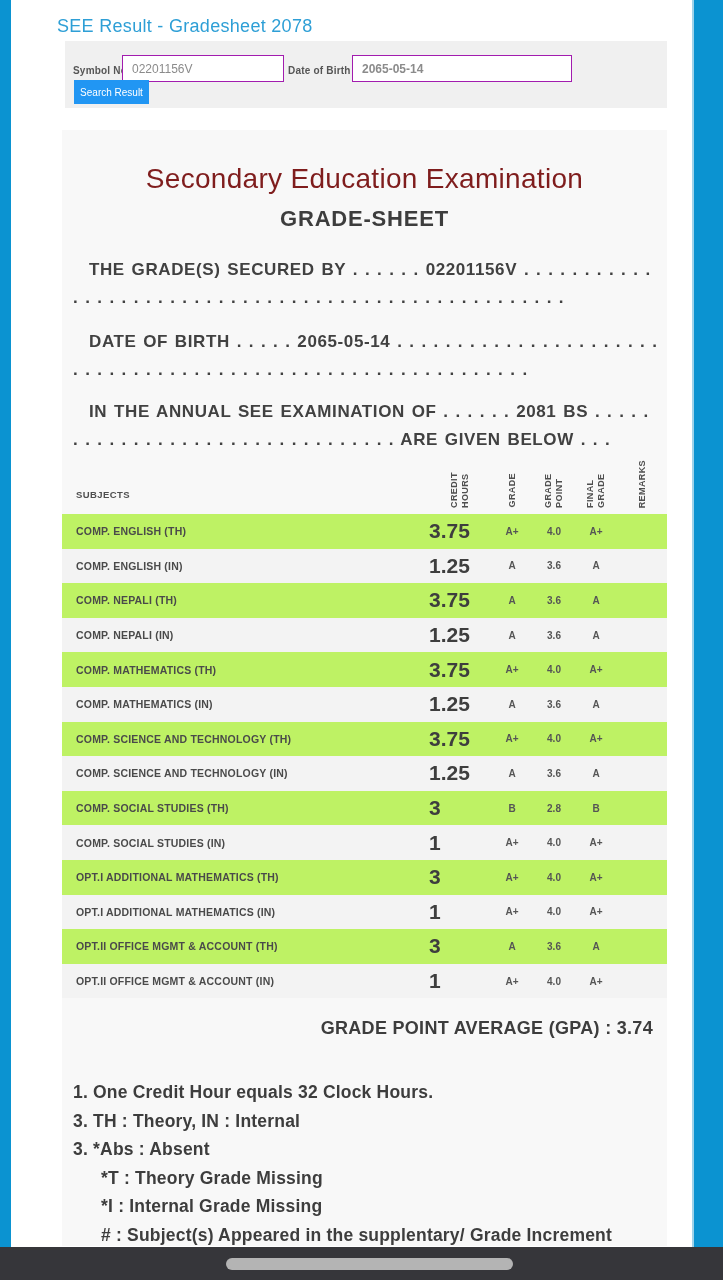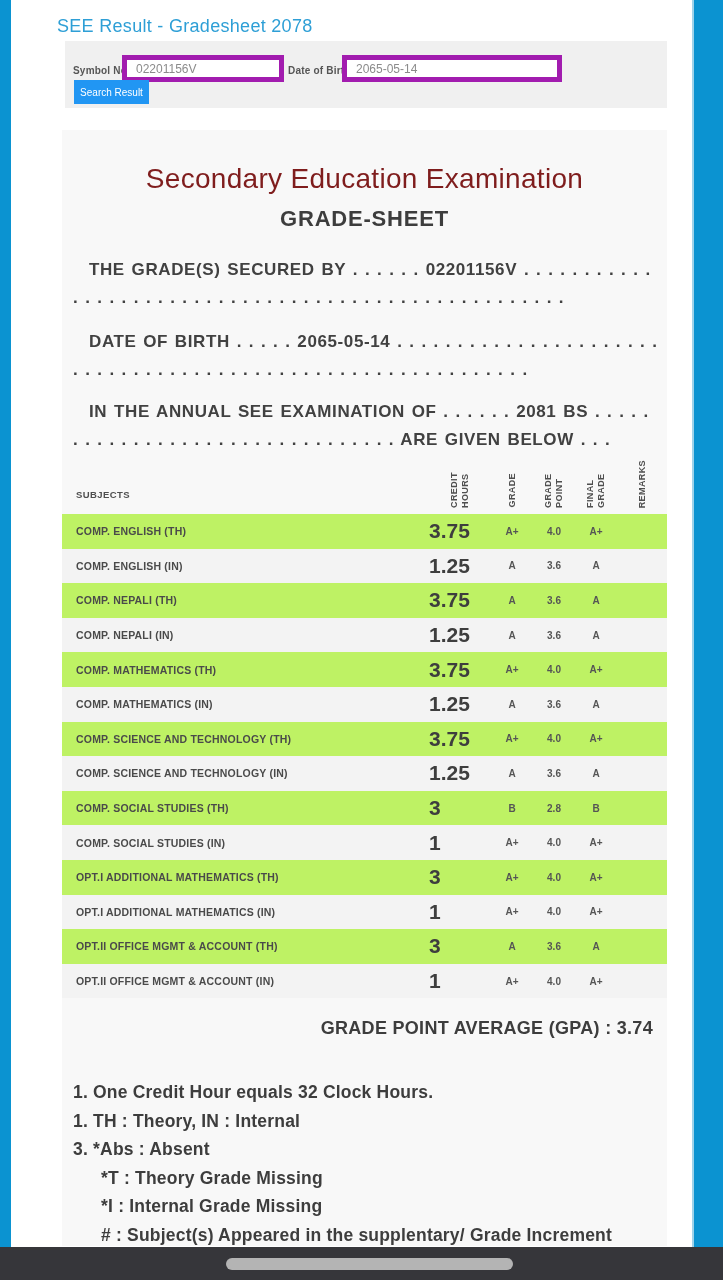--- a/index.html
+++ b/index.html
@@ -21,26 +21,26 @@
     position:absolute; left:65px; top:41px; width:602px; height:67px;
     background:#f0f0f0;
   }
   .form-label {
     position:absolute; font-size:10px; font-weight:bold; color:#555;
     letter-spacing:.2px; top:24px;
   }
   #symbol-label { left:8px; }
   #dob-label { left:223px; }
   .form-input {
-    position:absolute; top:14px; height:27px; border:5px solid #a21caf;
+    position:absolute; top:14px; height:27px; border:1px solid #a21caf;
     background:#fff; font-size:12px; color:#8b8b8b; padding-left:9px;
     font-family:"Liberation Sans", sans-serif; outline:none;
   }
   #symbol-input { left:57px; width:162px; }
-  #dob-input { left:277px; width:220px; }
+  #dob-input { left:287px; width:220px;font-weight:bold; }
   .search-btn {
     position:absolute; left:9px; top:39px; width:75px; height:24px;
     background:#2196f3; color:#fff; border:none; font-size:10px;
     font-family:"Liberation Sans", sans-serif; cursor:pointer;
   }
 
   .card {
     position:absolute; left:62px; top:130px; width:605px; height:1116px;
     background:#f8f8f8;
   }
@@ -256,21 +256,21 @@
             <div class="c-grade">A+</div>
             <div class="c-grade"></div>
           </div>
         </div>
     </div>
 
     <div class="gpa-line">GRADE POINT AVERAGE (GPA) : 3.74</div>
 
     <div class="notes">
         <div class="note-line">1. One Credit Hour equals 32 Clock Hours.</div>
-        <div class="note-line">1. TH : Theory, IN : Internal</div>
+        <div class="note-line">3. TH : Theory, IN : Internal</div>
         <div class="note-line">3. *Abs : Absent</div>
         <div class="note-line sub">*T : Theory Grade Missing</div>
         <div class="note-line sub">*I : Internal Grade Missing</div>
         <div class="note-line sub"># : Subject(s) Appeared in the supplentary/ Grade Increment</div>
       </div>
   </div>
 
   <div class="bottom-bar">
     <div class="bottom-handle"></div>
   </div>

